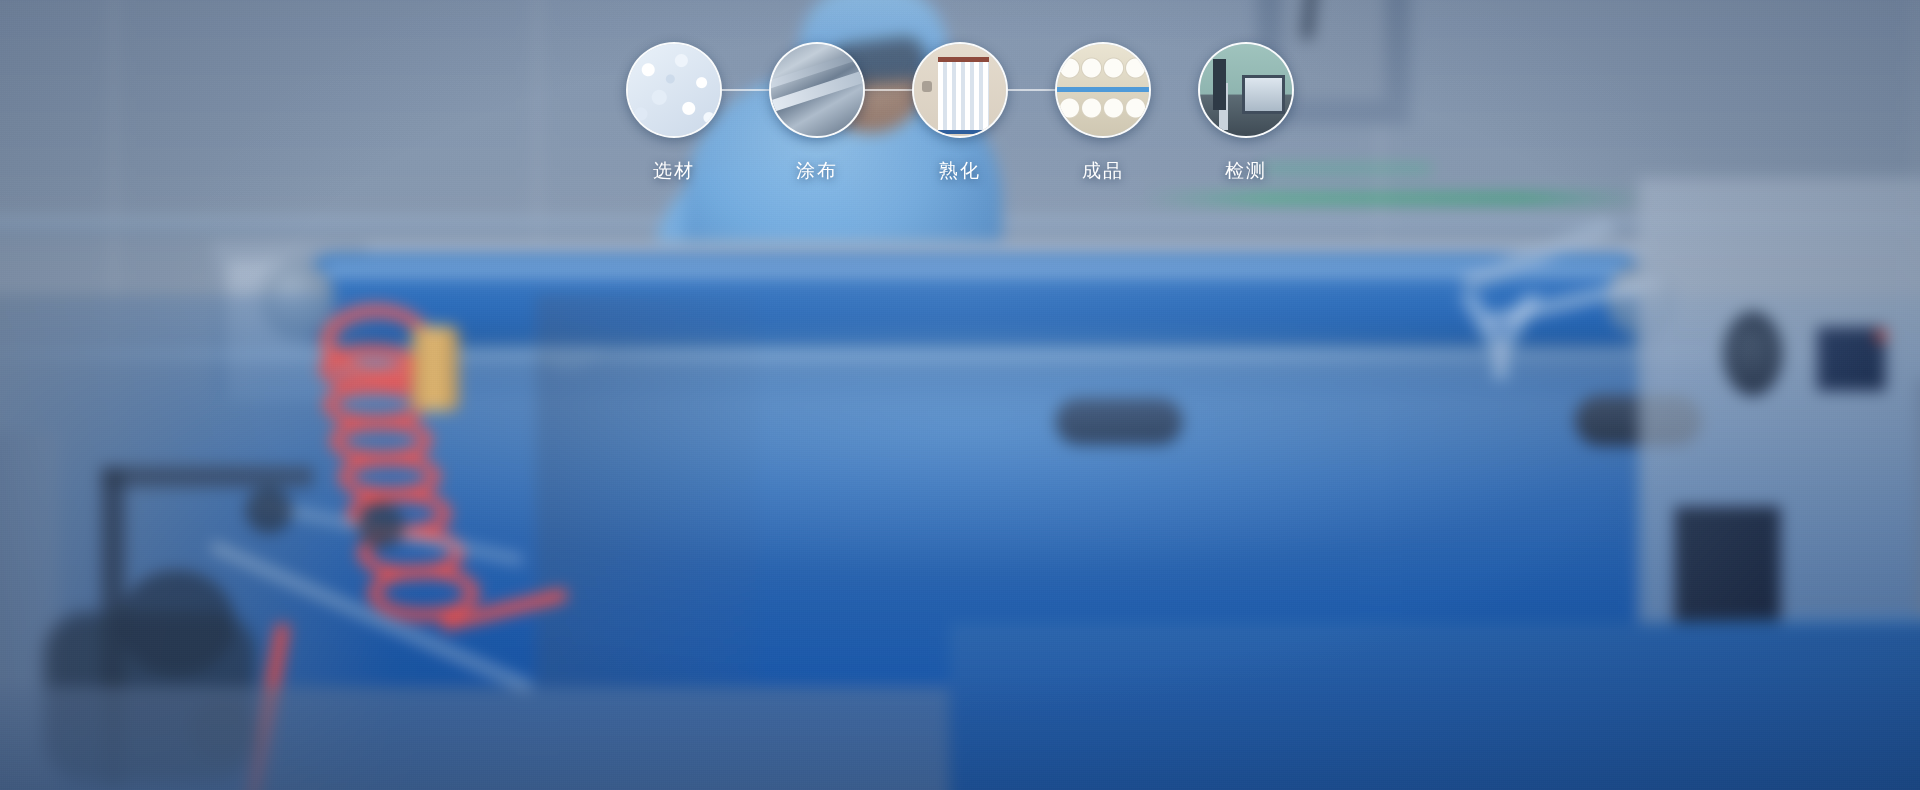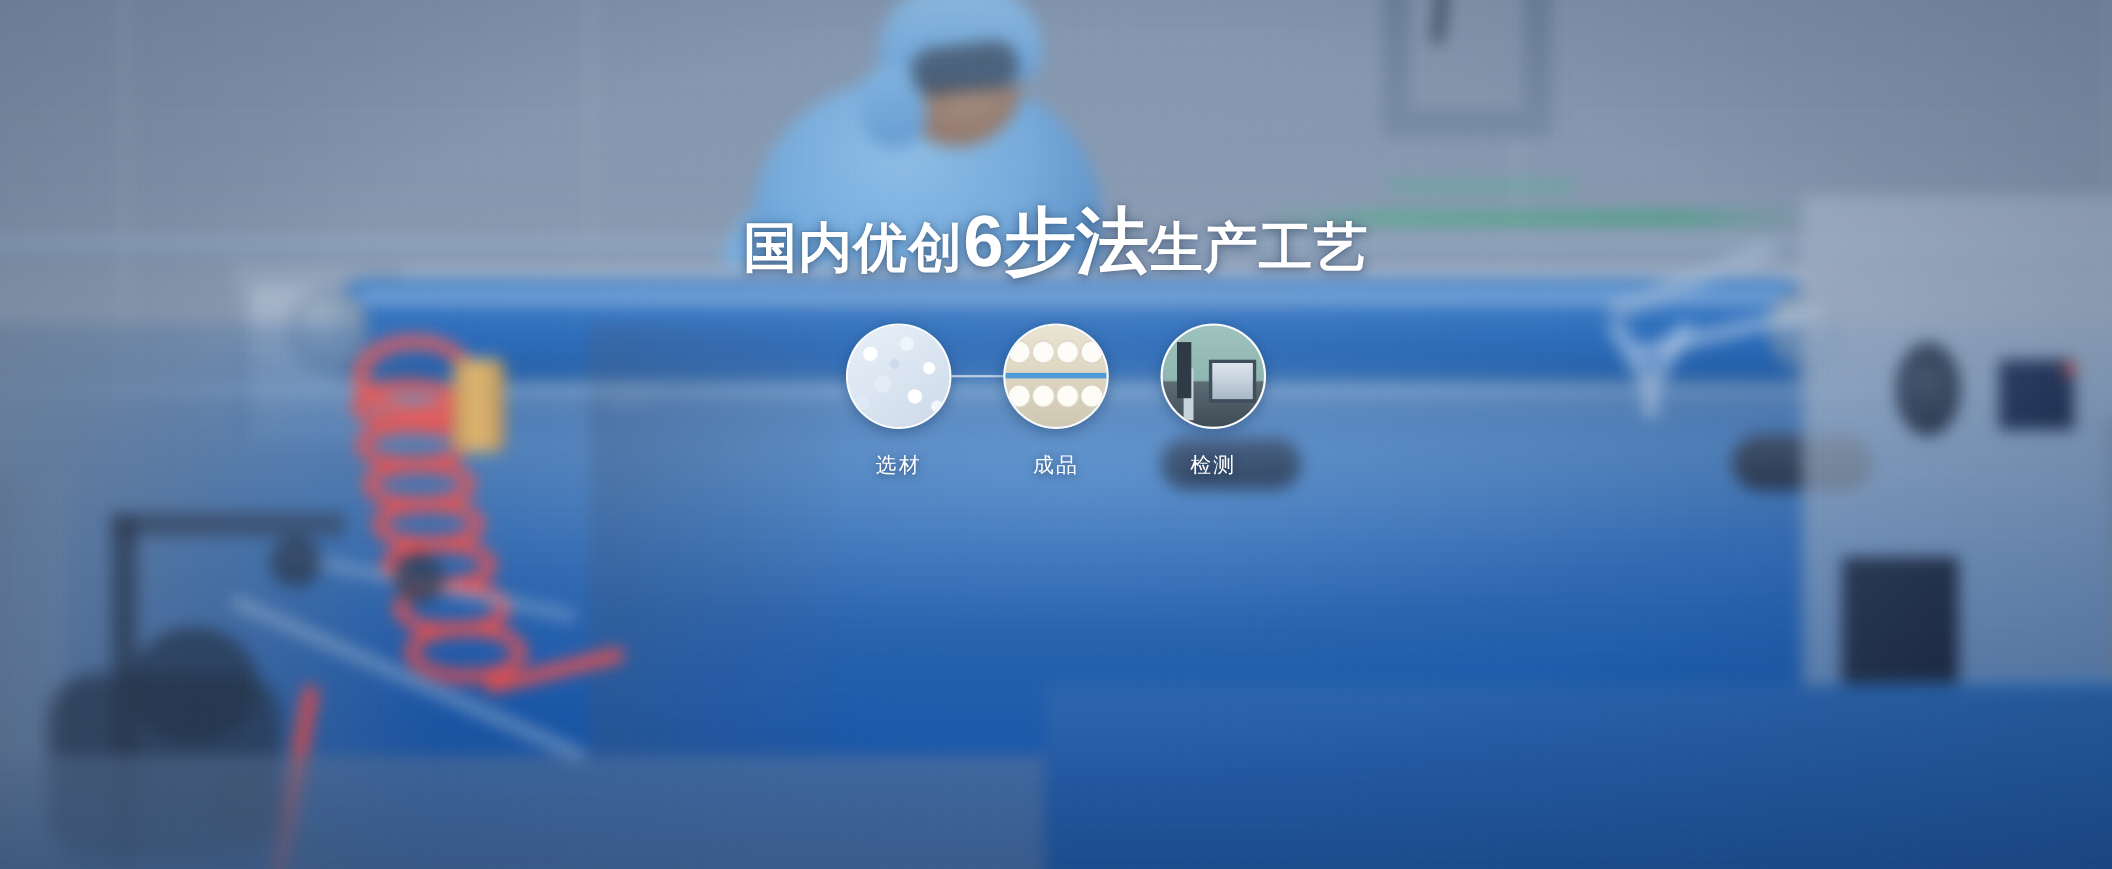--- a/index.html
+++ b/index.html
@@ -566,37 +566,48 @@
     <div class="bottom-roll-edge"></div>
     <div class="bottom-roll"></div>
   </div>
 
   <div class="haze"></div>
   <div class="vignette"></div>
   <div class="noise"></div>
 
   <div class="content">
 
-    <div class="headline">
-      <span class="hl-small">国内优创</span><span class="hl-big">6步法</span><span class="hl-small">生产工艺</span>
-    </div>
 
 
     <div class="steps">
 
       <div class="step">
         <div class="step-circle">
           <div class="thumb t-pellets"></div>
         </div>
         <div class="connector"></div>
         <div class="step-label">选材</div>
       </div>
 
 
-
+      <div class="step">
+        <div class="step-circle">
+          <div class="thumb t-coat"></div>
+        </div>
+        <div class="connector"></div>
+        <div class="step-label">涂布</div>
+      </div>
+
+      <div class="step">
+        <div class="step-circle">
+          <div class="thumb t-cure"></div>
+        </div>
+        <div class="connector"></div>
+        <div class="step-label">熟化</div>
+      </div>
 
       <div class="step">
         <div class="step-circle">
           <div class="thumb t-rolls">
             <div class="t-blue-line"></div>
           </div>
         </div>
 
         <div class="step-label">成品</div>
       </div>

